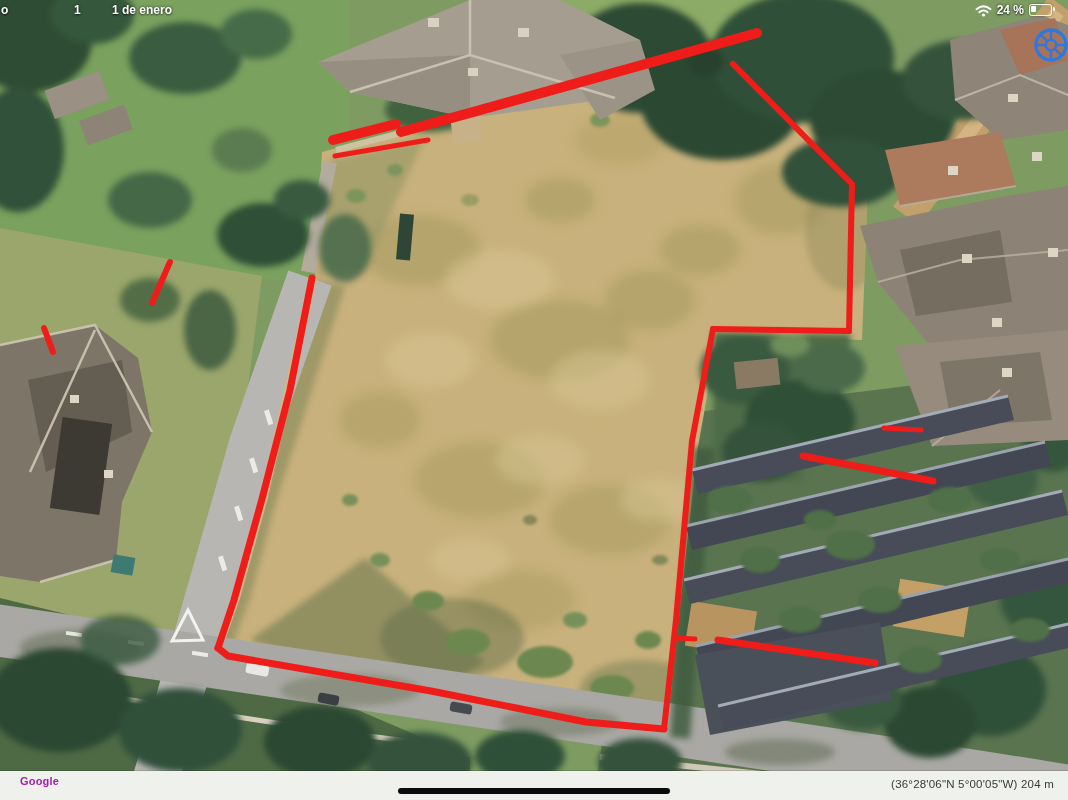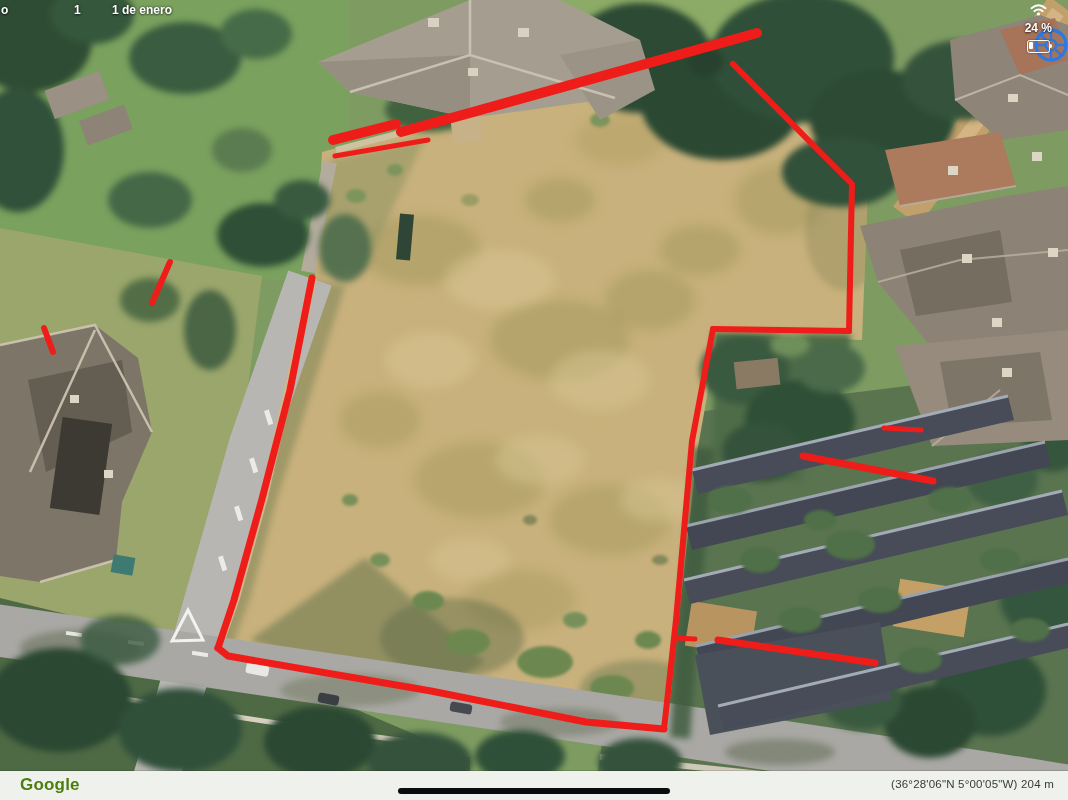--- a/index.html
+++ b/index.html
@@ -13,33 +13,33 @@
   .soft2{filter:blur(6px);}
   .soft1{filter:blur(1.5px);}
 
   
   .status{position:absolute;left:0;top:0;width:100%;height:22px;z-index:30;
     color:#fff;font-size:12px;font-weight:bold;
     text-shadow:0 0 3px rgba(0,0,0,.65),0 1px 2px rgba(0,0,0,.5);}
   .st-frag-a{position:absolute;left:1px;top:3px;}
   .st-frag-b{position:absolute;left:74px;top:3px;}
   .st-date{position:absolute;left:112px;top:3px;font-weight:bold;}
-  .st-right{position:absolute;right:16px;top:3px;display:flex;align-items:center;gap:5px;flex-direction:column;}
+  .st-right{position:absolute;right:16px;top:3px;display:flex;align-items:center;gap:5px;}
   .batt{position:relative;width:21px;height:10.5px;border:1px solid rgba(255,255,255,.95);
     border-radius:2.5px;box-shadow:0 0 2px rgba(0,0,0,.5);}
   .batt-fill{position:absolute;left:1px;top:1px;width:4.5px;height:6.5px;background:#fff;border-radius:1px;}
   .batt-nub{position:absolute;right:-3.5px;top:2.5px;width:2px;height:4px;background:rgba(255,255,255,.95);border-radius:0 1.5px 1.5px 0;}
 
   
   .compass{position:absolute;left:1032px;top:26px;width:38px;height:38px;z-index:25;cursor:pointer;}
 
   
   .bottom-bar{position:absolute;left:0;bottom:0;width:100%;height:29px;z-index:30;
     background:rgba(247,247,246,.93);box-shadow:0 -1px 0 rgba(0,0,0,.12);}
-  .glogo{position:absolute;left:20px;top:4px;font-size:17px;color:#4d7c0f;
+  .glogo{position:absolute;left:20px;top:4px;font-size:11px;color:#a21caf;
     font-weight:bold;letter-spacing:.2px;}
   .coords{position:absolute;right:14px;top:7px;font-size:11.5px;color:#3a3a3a;letter-spacing:.2px;}
   .home-ind{position:absolute;left:398px;top:17px;width:272px;height:5.5px;border-radius:3px;background:#0b0b0b;}
 </style>
 </head>
 <body>
 
 <div class="screen">
 
   <svg class="map-svg" viewBox="0 0 1068 771" xmlns="http://www.w3.org/2000/svg">

